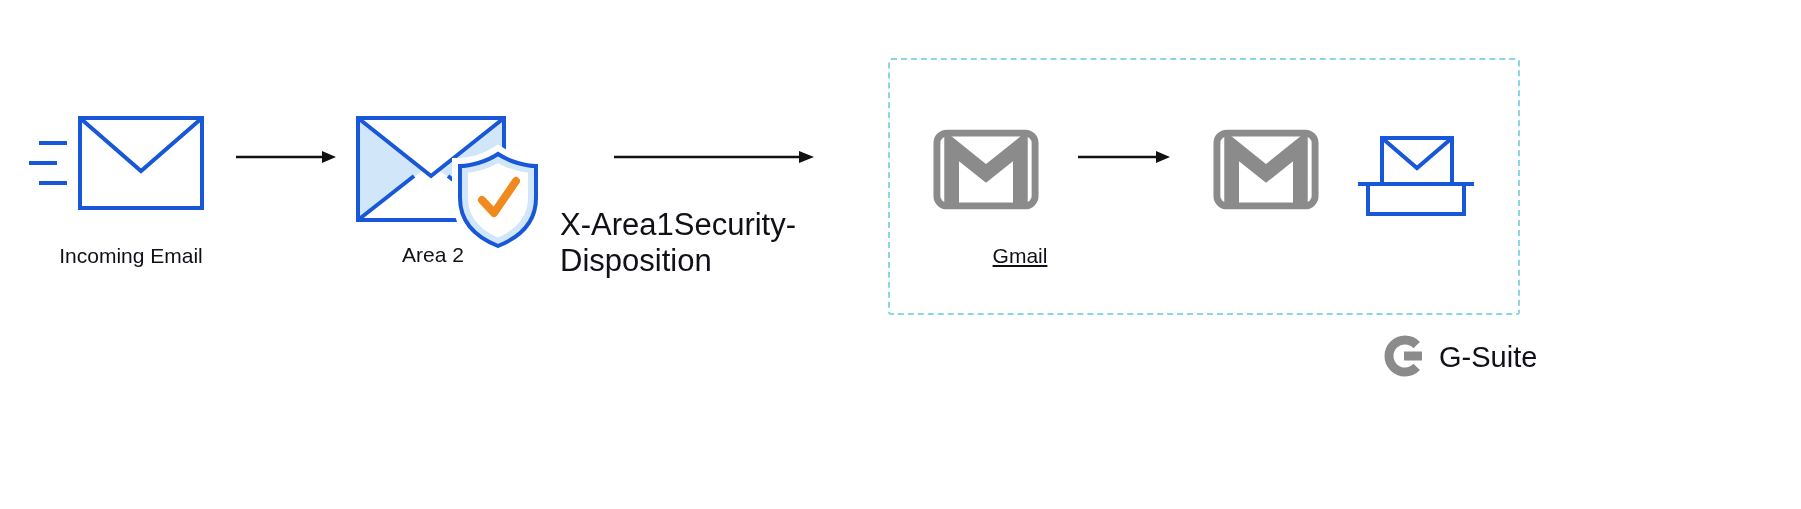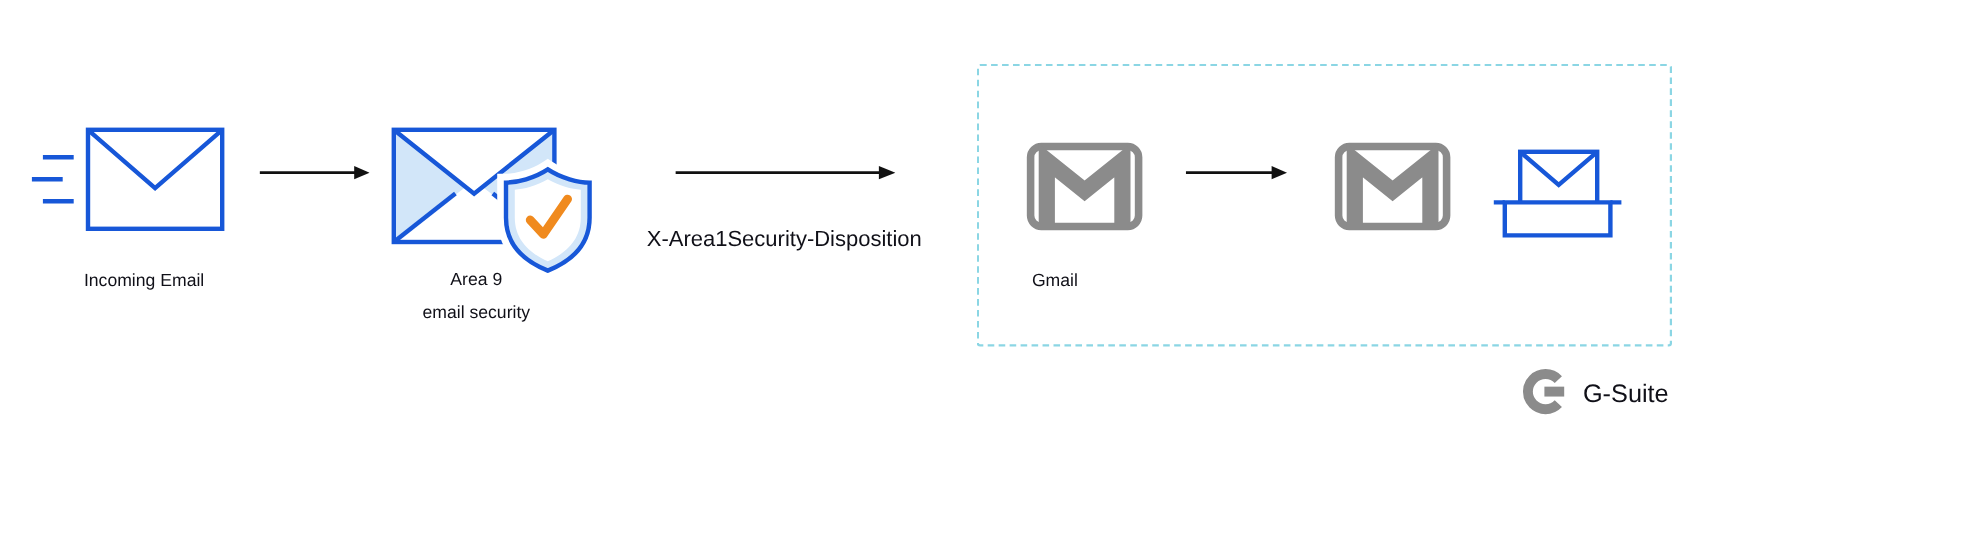--- a/index.html
+++ b/index.html
@@ -15,39 +15,39 @@
   .canvas{
     position:relative;
     width:1801px;height:509px;
     background:#ffffff;
     font-family:"Liberation Sans", sans-serif;
     color:var(--text,#101018);
     overflow:hidden;
   }
   .abs{position:absolute;}
   .node-label{
-    font-size:16px;
+    font-size:21px;
     font-weight:500;
     text-align:center;
     color:var(--text,#101018);
     line-height:30px;
   }
   .edge-label{
-    font-size:20px;
+    font-size:31px;
     font-weight:500;
-    text-align:center;
+    text-align:left;
     color:var(--text,#101018);
   }
   .dashed-box{
     border:2px dashed var(--dashed_border,#8bd6e4);
     border-radius:3px;
     box-sizing:border-box;
   }
   .brand-text{
-    font-size:23px;
+    font-size:29px;
     font-weight:500;
     color:var(--text,#101018);
     line-height:46px;
   }
   
   .s-blue{stroke:var(--blue,#1757d8);fill:none;}
   .sf-blue-white{stroke:var(--blue,#1757d8);fill:#ffffff;}
   .f-lblue{fill:var(--light_blue,#d2e6f9);stroke:none;}
   .sf-blue-lblue{stroke:var(--blue,#1757d8);fill:var(--light_blue,#d2e6f9);}
   .s-white-thick{stroke:#ffffff;fill:#ffffff;}
@@ -96,37 +96,36 @@
     </g>
     <g transform="translate(104,40)">
 
       <path class="s-white-thick" stroke-width="16" d="M42,4 C54,12 70,16 80,16 V48 C80,74 62,88 42,96 C22,88 4,74 4,48 V16 C14,16 30,12 42,4 Z"></path>
       <path class="sf-blue-lblue" stroke-width="4" d="M42,4 C54,12 70,16 80,16 V48 C80,74 62,88 42,96 C22,88 4,74 4,48 V16 C14,16 30,12 42,4 Z"></path>
       <path fill="#ffffff" stroke="none" d="M42,13 C52,19 64,22 72,22.5 V48 C72,69 57,81 42,87.5 C27,81 12,69 12,48 V22.5 C20,22 32,19 42,13 Z"></path>
       <polyline class="s-orange" stroke-width="8" stroke-linecap="round" stroke-linejoin="round" points="26,50 38,63 60,31"></polyline>
     </g>
   </svg>
   <div class="abs node-label" style="left:303px;top:240px;width:260px;">
-    <div>Area 9</div>
-    <div>email security</div>
+    <div>Area 2</div>
   </div>
 
   <svg class="abs" style="left:614px;top:147px;" width="200" height="20" viewBox="0 0 200 20">
     <line class="arrow-line" stroke-width="2.5" x1="0" y1="10" x2="186" y2="10"></line>
     <polygon class="arrow-head" points="185,4 200,10 185,16"></polygon>
   </svg>
   <div class="abs edge-label" style="left:560px;top:207px;width:306px;">X-Area1Security-Disposition</div>
 
   <div class="abs dashed-box" style="left:888px;top:58px;width:632px;height:257px;"></div>
 
   <svg class="abs" style="left:932px;top:128px;" width="108" height="83" viewBox="0 0 110 84">
     <rect class="sf-gray-white" stroke-width="7" x="5" y="5" width="100" height="74" rx="10"></rect>
     <polyline class="s-gray" stroke-width="15" stroke-linejoin="miter" points="20,78 20,18 55,46 90,18 90,78"></polyline>
   </svg>
-  <div class="abs node-label" style="left:879px;top:241px;width:160px;">Gmail</div>
+  <div class="abs node-label" style="left:940px;top:241px;width:160px;text-decoration:underline;">Gmail</div>
 
   <svg class="abs" style="left:1078px;top:147px;" width="92" height="20" viewBox="0 0 92 20">
     <line class="arrow-line" stroke-width="2.5" x1="0" y1="10" x2="79" y2="10"></line>
     <polygon class="arrow-head" points="78,4 92,10 78,16"></polygon>
   </svg>
 
   <svg class="abs" style="left:1212px;top:128px;" width="108" height="83" viewBox="0 0 110 84">
     <rect class="sf-gray-white" stroke-width="7" x="5" y="5" width="100" height="74" rx="10"></rect>
     <polyline class="s-gray" stroke-width="15" stroke-linejoin="miter" points="20,78 20,18 55,46 90,18 90,78"></polyline>
   </svg>

